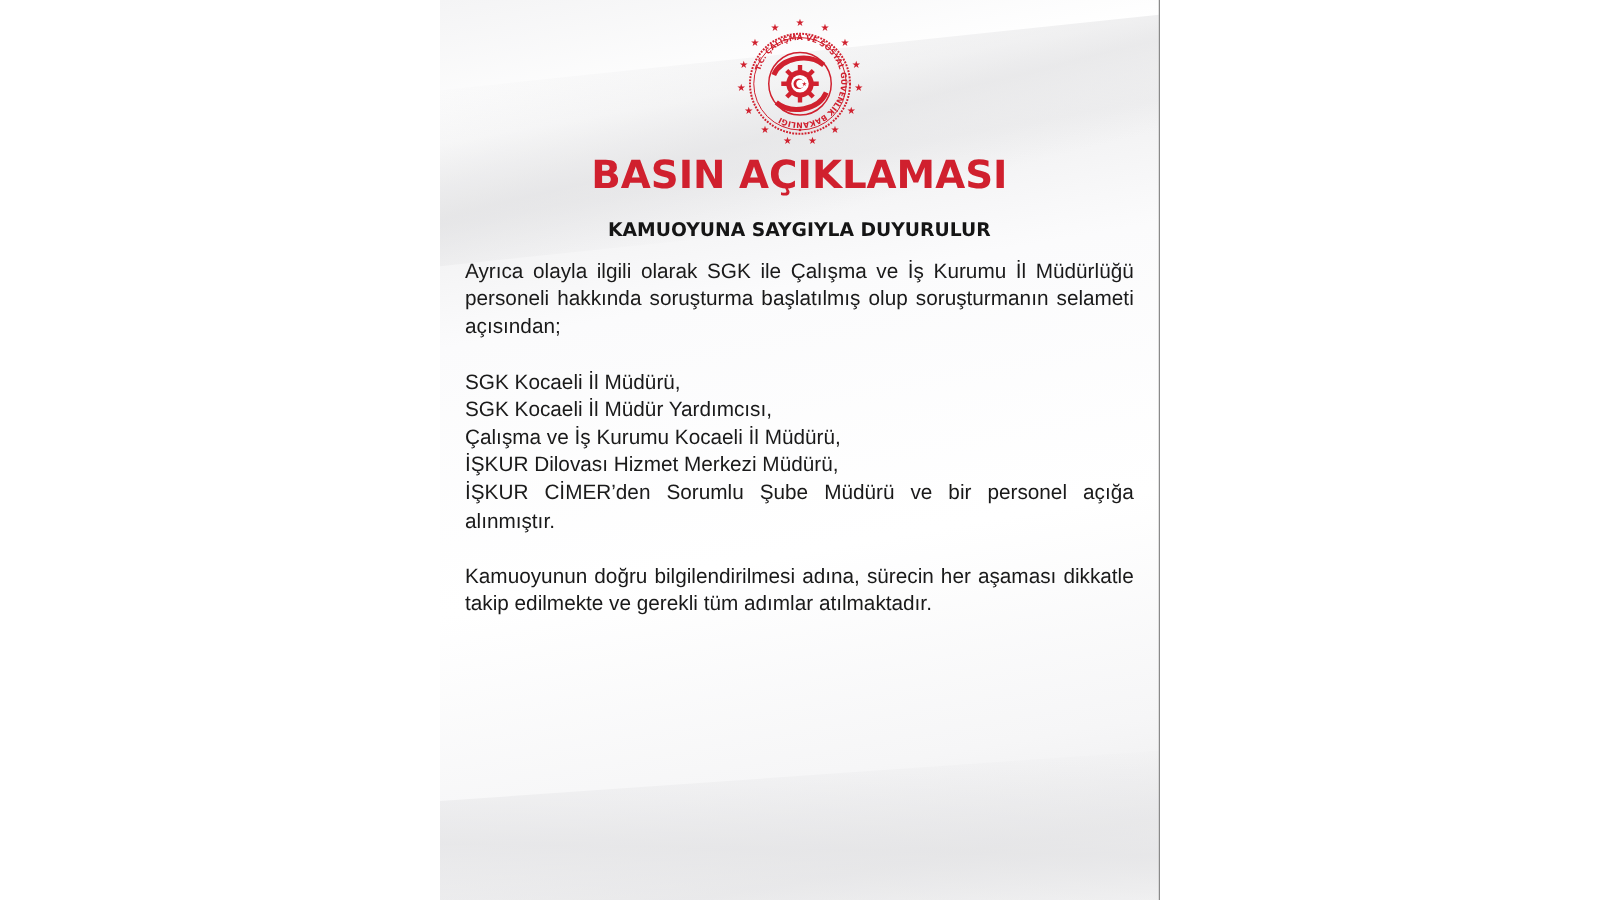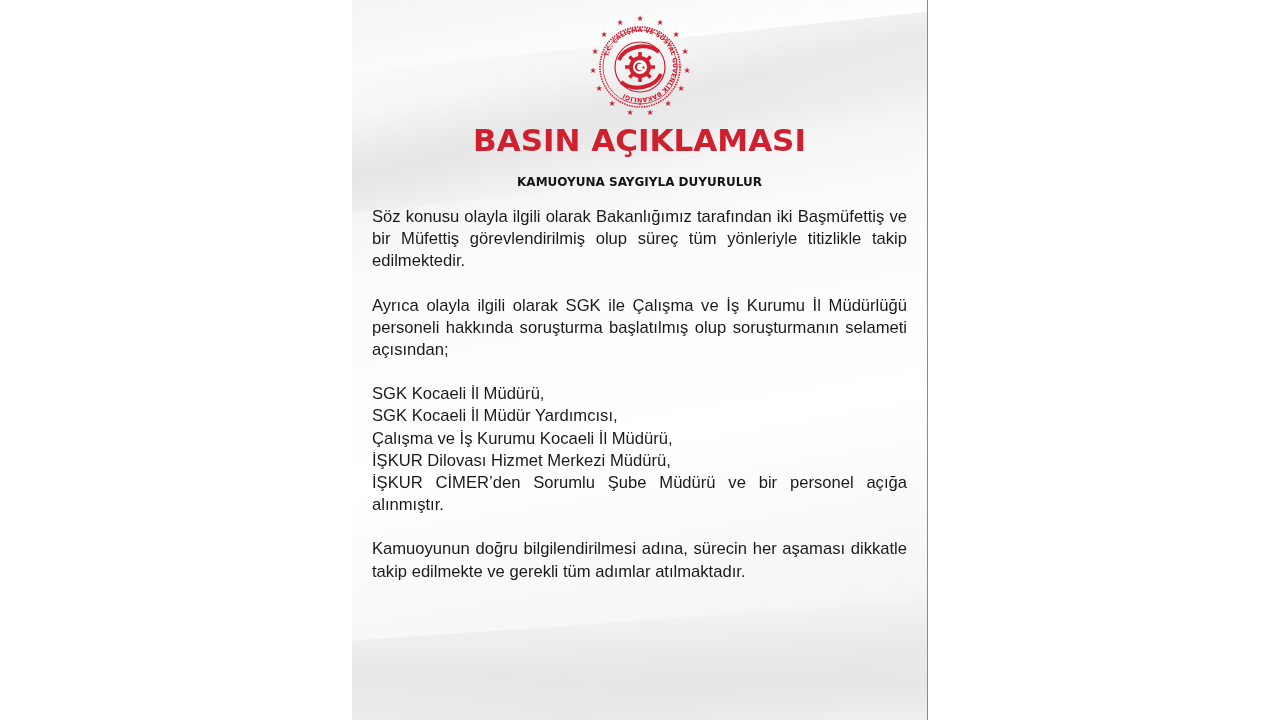--- a/index.html
+++ b/index.html
@@ -75,21 +75,21 @@
       z-index: 2;
     }
     .subtitle {
       position: absolute;
       left: 352px;
       top: 175px;
       width: 575px;
       text-align: center;
       font-family: "DejaVu Sans", sans-serif;
       font-weight: bold;
-      font-size: 12px;
+      font-size: 15px;
       color: #151515;
       z-index: 2;
     }
     .body {
       position: absolute;
       left: 372px;
       top: 206px;
       width: 535px;
       font-family: "Liberation Sans", sans-serif;
       font-size: 16.6px;
@@ -163,21 +163,20 @@
       <circle cx="53.3" cy="55" r="3.3" fill="#ffffff"></circle>
       <text x="56.5" y="57.2" font-size="5" fill="#d0202e" text-anchor="middle">★</text>
       <circle cx="53" cy="92" r="1" fill="#d0202e"></circle>
     </svg>
   </div>
 
   <div class="title">BASIN AÇIKLAMASI</div>
   <div class="subtitle">KAMUOYUNA SAYGIYLA DUYURULUR</div>
 
   <div class="body">
-    <p>Söz konusu olayla ilgili olarak Bakanlığımız tarafından iki Başmüfettiş ve bir Müfettiş görevlendirilmiş olup süreç tüm yönleriyle titizlikle takip edilmektedir.</p>
     <p>Ayrıca olayla ilgili olarak SGK ile Çalışma ve İş Kurumu İl Müdürlüğü personeli hakkında soruşturma başlatılmış olup soruşturmanın selameti açısından;</p>
     <div class="list">
       <div>SGK Kocaeli İl Müdürü,</div>
       <div>SGK Kocaeli İl Müdür Yardımcısı,</div>
       <div>Çalışma ve İş Kurumu Kocaeli İl Müdürü,</div>
       <div>İŞKUR Dilovası Hizmet Merkezi Müdürü,</div>
       <div class="last">İŞKUR CİMER’den Sorumlu Şube Müdürü ve bir personel açığa alınmıştır.</div>
     </div>
     <p>Kamuoyunun doğru bilgilendirilmesi adına, sürecin her aşaması dikkatle takip edilmekte ve gerekli tüm adımlar atılmaktadır.</p>
   </div>

